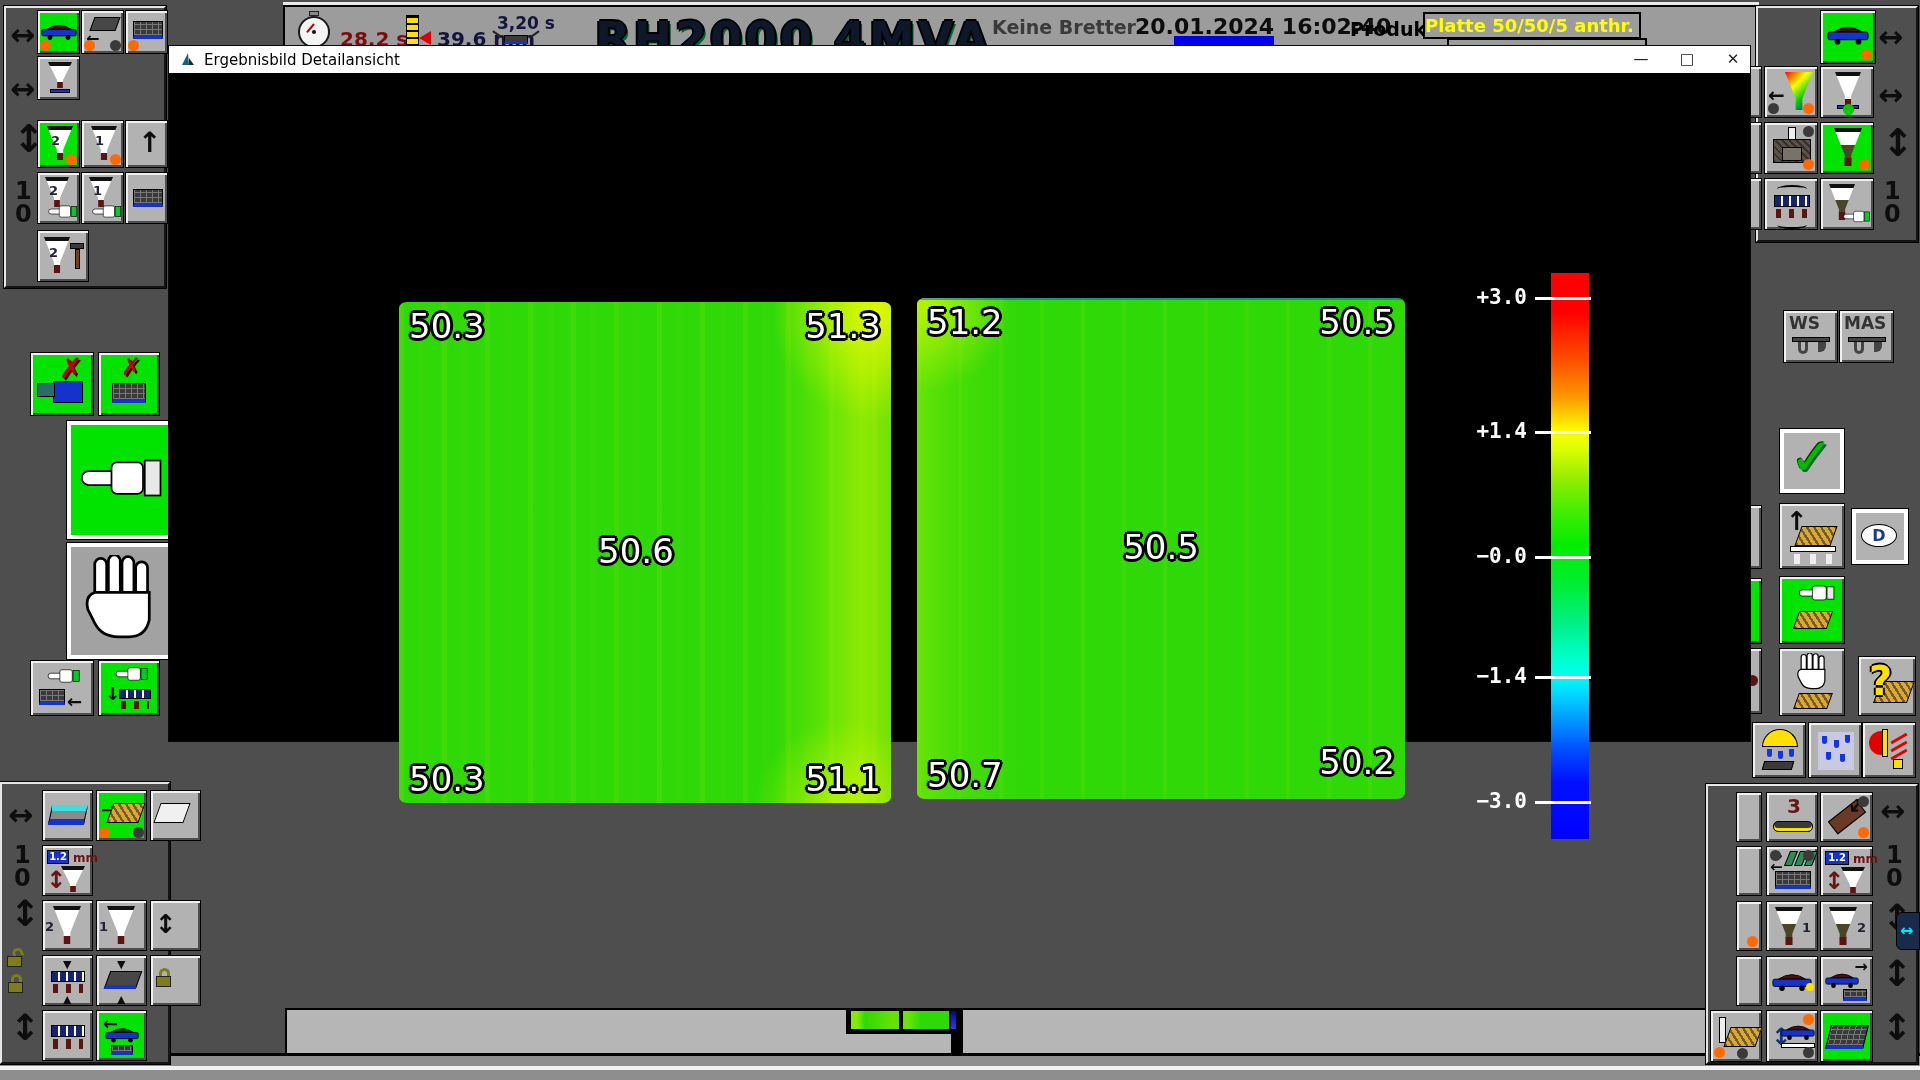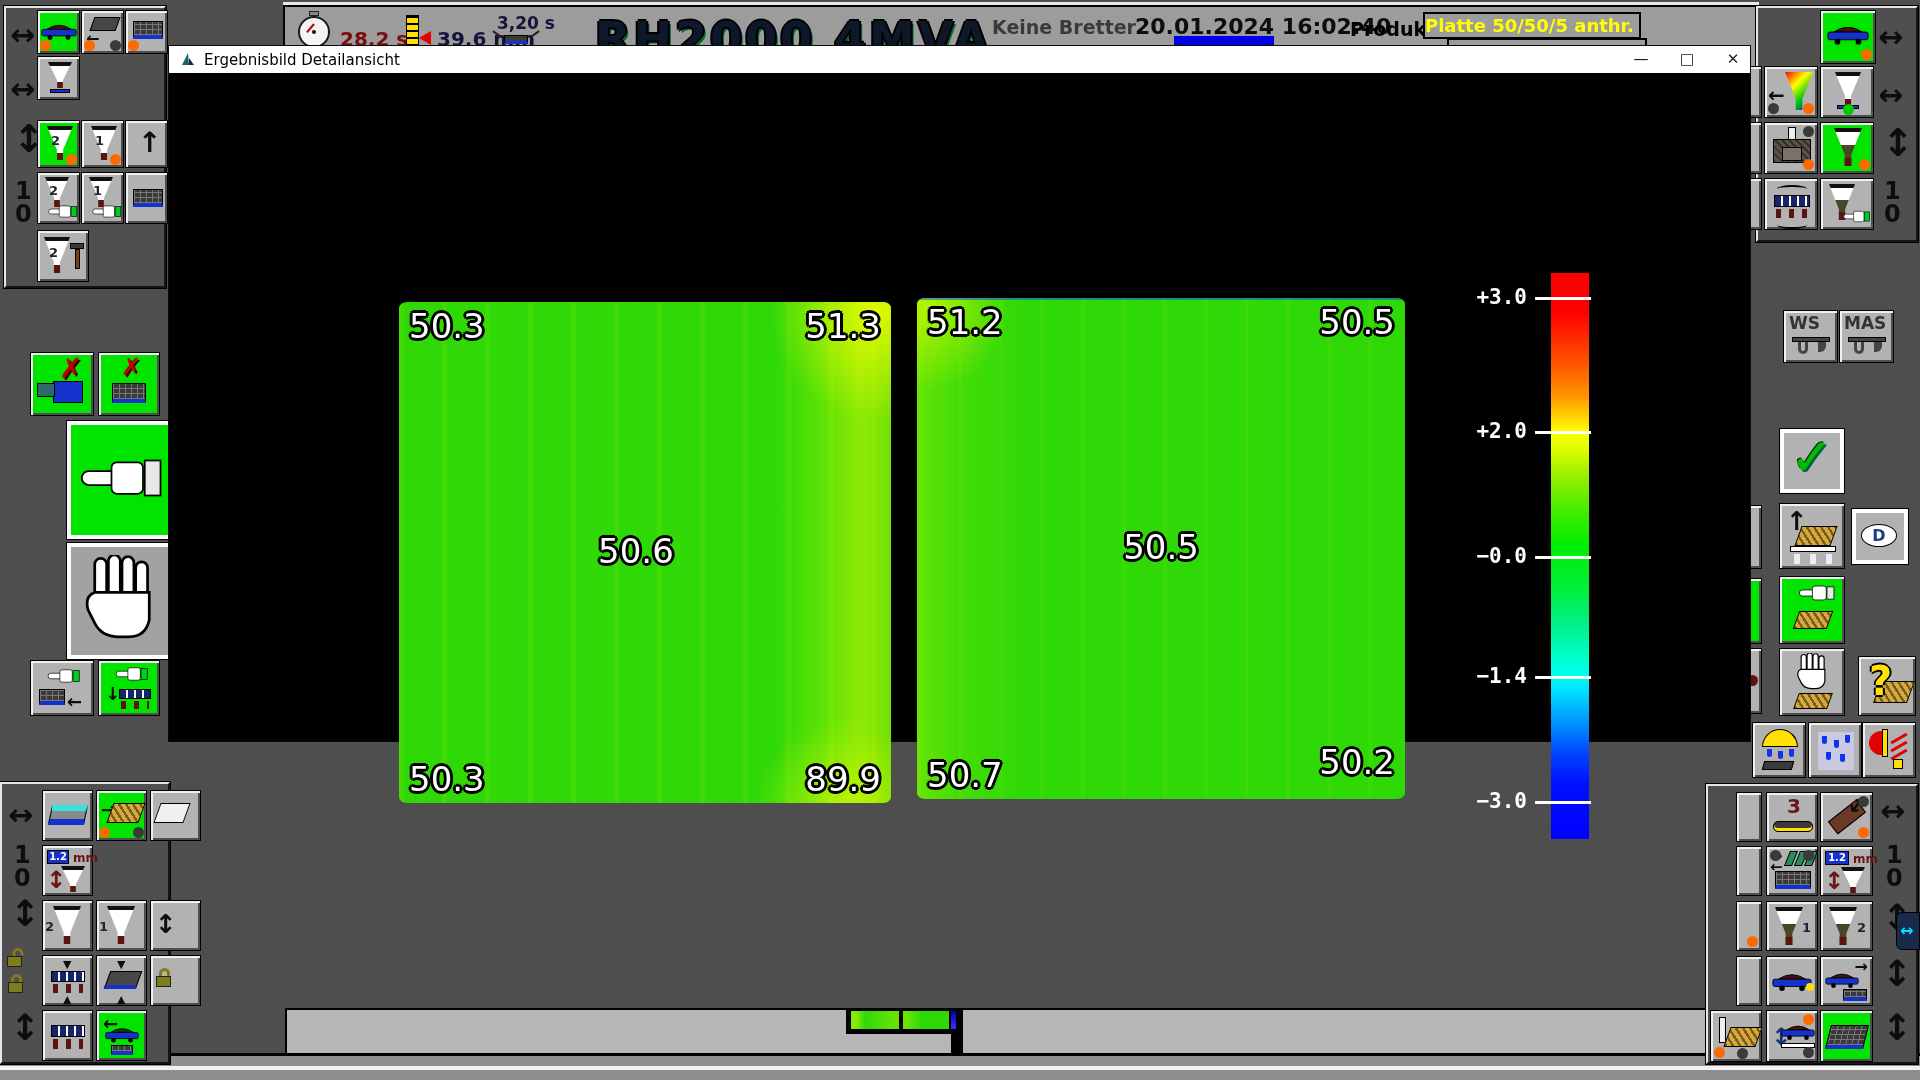--- a/index.html
+++ b/index.html
@@ -564,21 +564,21 @@
   <div class="hm" style="left:230px;top:256px;width:492px;height:501px">
     <div class="ab" style="left:0;top:0;right:0;bottom:0;background:
       radial-gradient(circle at 98% 2%, rgba(255,255,0,.75), rgba(255,255,0,0) 16%),
       radial-gradient(circle at 90% 101%, rgba(235,255,0,.55), rgba(235,255,0,0) 13%),
       linear-gradient(90deg, rgba(0,0,0,0) 76%, rgba(235,255,0,.18) 84%, rgba(255,255,0,.45) 94%, rgba(215,235,0,.4) 100%),
       repeating-linear-gradient(90deg, rgba(170,230,0,.14) 0 5px, rgba(0,0,0,0) 5px 19px, rgba(90,210,0,.12) 19px 26px, rgba(0,0,0,0) 26px 43px)"></div>
     <span class="val" style="left:10px;top:4px">50.3</span>
     <span class="val" style="right:10px;top:4px">51.3</span>
     <span class="val" style="left:50%;top:50%;transform:translate(-62%,-55%)">50.6</span>
     <span class="val" style="left:10px;bottom:4px">50.3</span>
-    <span class="val" style="right:10px;bottom:4px">89.9</span>
+    <span class="val" style="right:10px;bottom:4px">51.1</span>
   </div>
 
   <div class="hm" style="left:748px;top:252px;width:488px;height:501px">
     <div class="ab" style="left:0;top:0;right:0;bottom:0;background:
       linear-gradient(180deg, rgba(0,80,255,.5) 0 2px, rgba(0,0,0,0) 2px),
       radial-gradient(circle at 2% 2%, rgba(235,255,0,.6), rgba(235,255,0,0) 12%),
       linear-gradient(90deg, rgba(225,255,0,.3) 0%, rgba(200,245,0,.15) 8%, rgba(0,0,0,0) 22%),
       repeating-linear-gradient(90deg, rgba(150,225,0,.12) 0 4px, rgba(0,0,0,0) 4px 17px, rgba(70,200,0,.1) 17px 23px, rgba(0,0,0,0) 23px 41px)"></div>
     <span class="val" style="left:10px;top:4px">51.2</span>
     <span class="val" style="right:10px;top:4px">50.5</span>
@@ -586,21 +586,21 @@
     <span class="val" style="left:10px;bottom:4px">50.7</span>
     <span class="val" style="right:10px;bottom:17px">50.2</span>
   </div>
 
   <div class="ab" style="left:1382px;top:227px;width:38px;height:566px;background:linear-gradient(180deg,
       #ff0000 0%, #ff0000 7%, #ff5500 16%, #ff9900 22%, #ffdd00 26%, #ffff00 28%, #ddff00 31%, #99ee00 36%, #44ee00 42%,
       #00ee00 48%, #00ee33 55%, #00f088 62%, #00ffcc 68%, #00ffee 71%, #00ddff 74%, #0099ff 79%, #0044ff 85%, #0011ff 90%, #0000ff 100%)">
     <div class="tick" style="top:24px"></div>
     <span class="tlab" style="top:12px">+3.0</span>
     <div class="tick" style="top:158px"></div>
-    <span class="tlab" style="top:146px">+2.0</span>
+    <span class="tlab" style="top:146px">+1.4</span>
     <div class="tick" style="top:283px"></div>
     <span class="tlab" style="top:271px">−0.0</span>
     <div class="tick" style="top:403px"></div>
     <span class="tlab" style="top:391px">−1.4</span>
     <div class="tick" style="top:528px"></div>
     <span class="tlab" style="top:516px">−3.0</span>
   </div>
 </div>
 
 </body></html>

